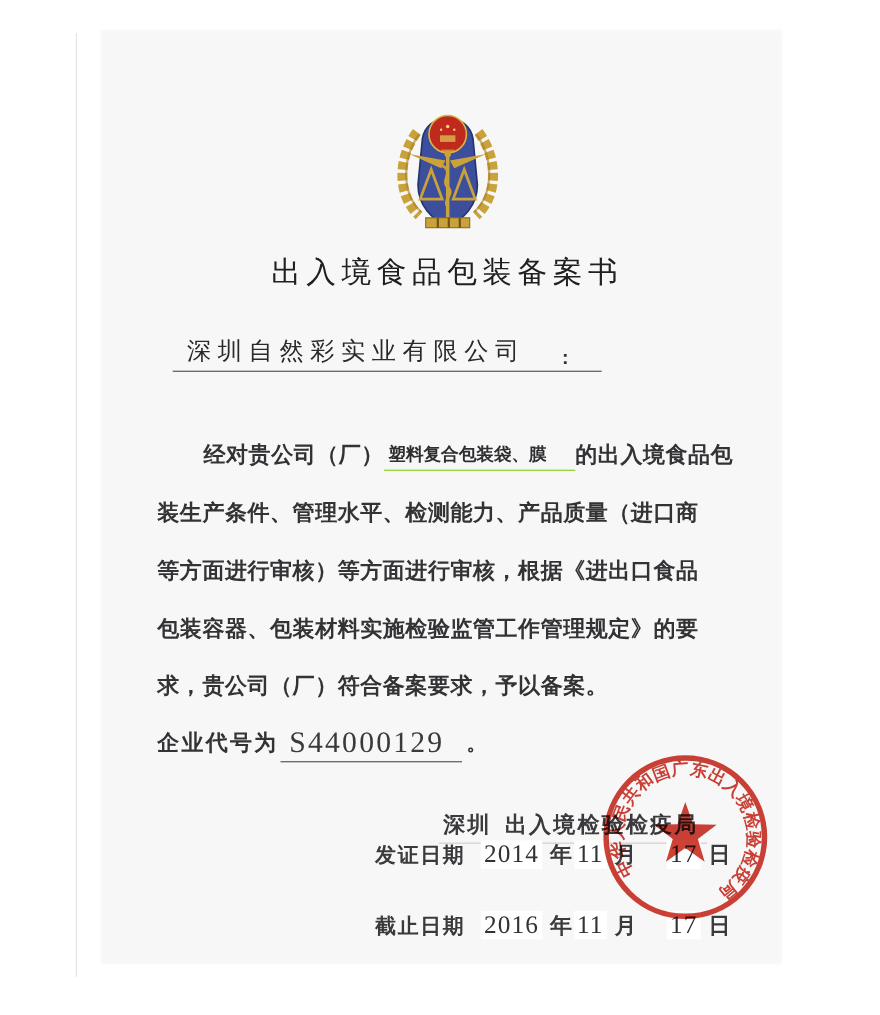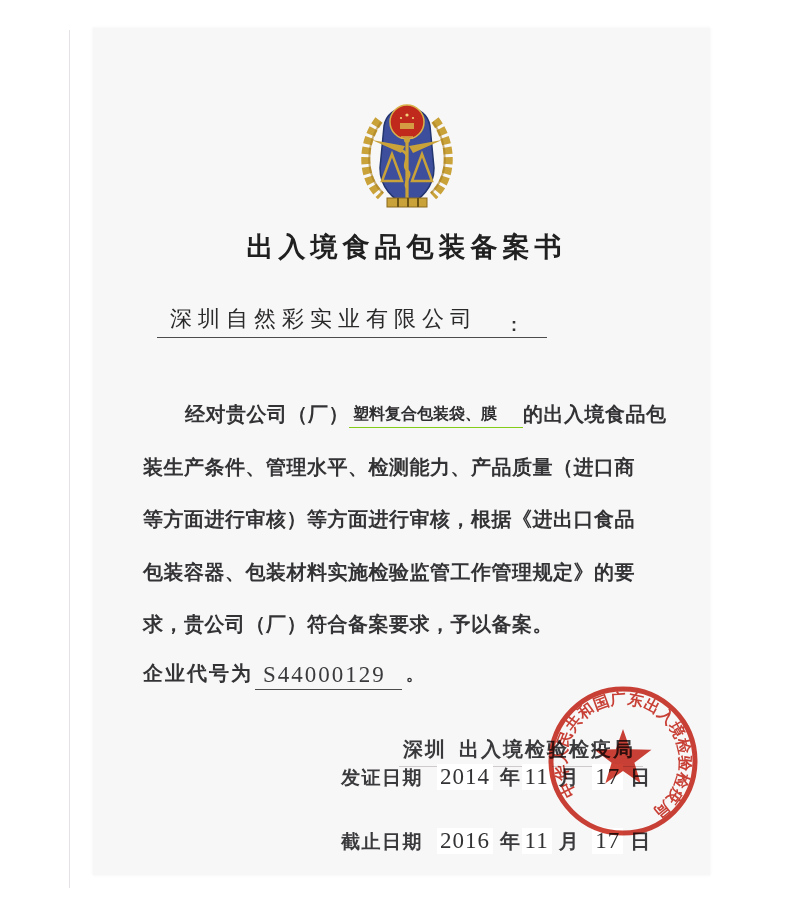--- a/index.html
+++ b/index.html
@@ -16,21 +16,21 @@
     background: #f8f7f8;
     box-shadow: 0 0 3px rgba(120,115,125,0.10);
   }
 
   
   .emblem { position: absolute; left: 262px; top: 64px; width: 104px; height: 124px; }
 
   
   .title {
     position: absolute; left: 0; top: 201px; width: 100%;
-    text-align: center; font-size: 27px; font-weight: bold; color: #202020;
+    text-align: center; font-size: 27px; font-weight: normal; color: #202020;
     letter-spacing: 5px; padding-left: 10px;
   }
 
   
   .company-line {
     position: absolute; left: 64px; top: 274px; width: 390px; height: 36px;
     border-bottom: 1px solid #4d4b4c;
   }
   .company-name {
     position: absolute; left: 13px; bottom: 3px;
@@ -58,21 +58,21 @@
   }
 
   
   .code-line {
     position: absolute; left: 50px; top: 632px;
     font-size: 20px; font-weight: 600; color: #333234; letter-spacing: 2px;
   }
   .code-value {
     display: inline-block;
     font-family: "Liberation Serif", "DejaVu Serif", serif;
-    font-size: 23px; font-weight: 500; color: #3a393b;
+    font-size: 27px; font-weight: 500; color: #3a393b;
     border-bottom: 1px solid #4d4b4c;
     padding: 0 16px 1px 8px; letter-spacing: 2px; margin-left: 2px;
     vertical-align: -2px;
     text-align: right;
   }
   .code-period { font-size: 18px; margin-left: 4px; }
 
   
   .authority-line {
     position: absolute; left: 306px; top: 708px;
@@ -90,21 +90,21 @@
   }
   .date-row-1 { top: 736px; }
   .date-row-2 { top: 800px; }
   .date-num {
     font-family: "Liberation Serif", "DejaVu Serif", serif;
     font-size: 23px; font-weight: 500; letter-spacing: 1px;
     background: #ffffff; padding: 0 3px; color: #333234;
   }
   .dn-year  { margin-left: 14px; }
   .dn-month { }
-  .dn-day   { margin-left: 12px; text-align: center; }
+  .dn-day   { margin-left: 26px; text-align: center; }
   .date-unit { margin-left: 7px; font-size: 20px; }
 
   
   .seal {
     position: absolute; left: 450px; top: 655px; width: 160px; height: 160px;
     z-index: 2; mix-blend-mode: multiply; opacity: 0.88;
   }
   .seal text {
     font-size: 15.5px; font-weight: bold; letter-spacing: 0.5px;
     font-family: "Liberation Sans", "DejaVu Sans", sans-serif;

